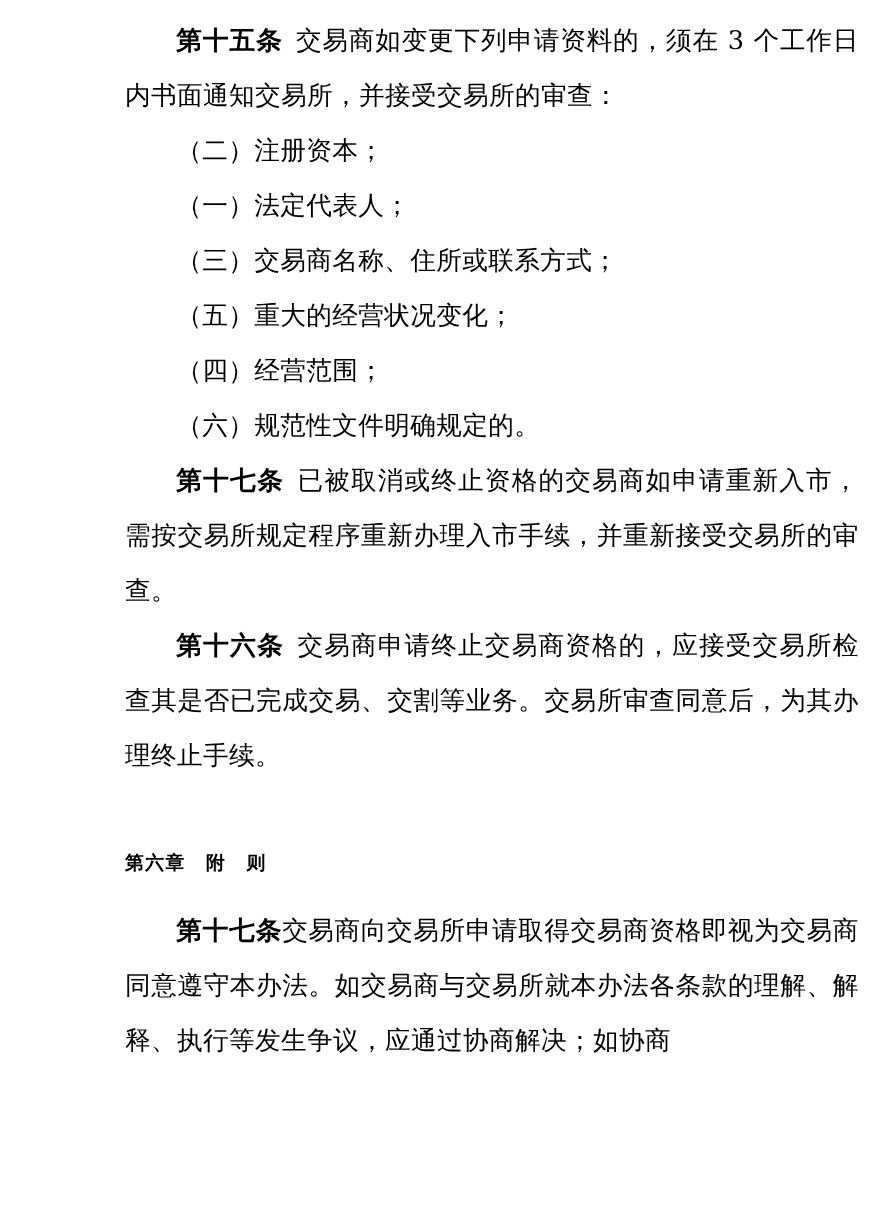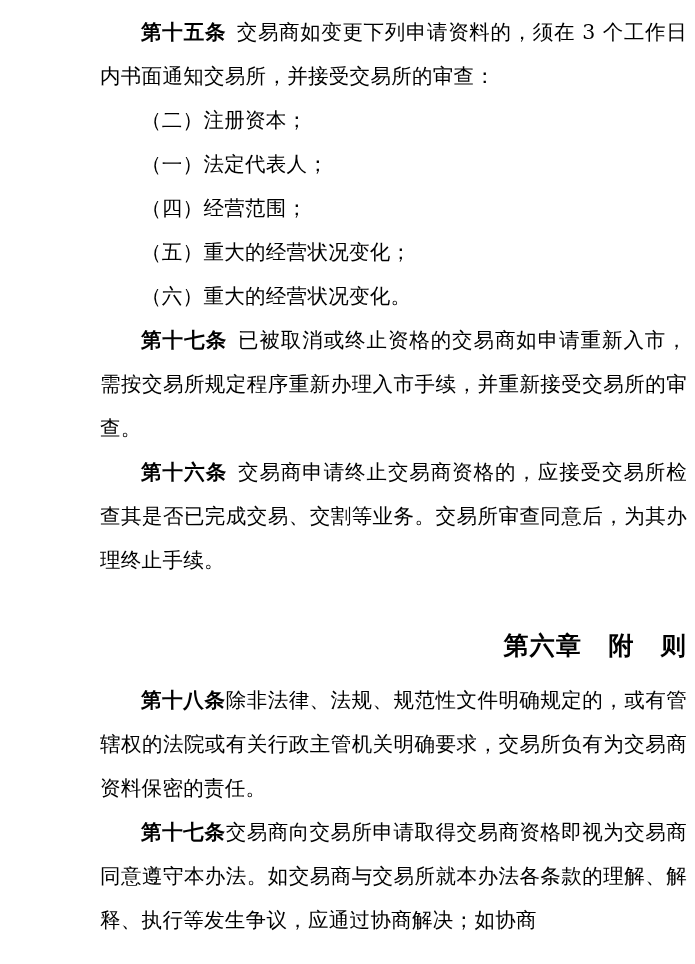--- a/index.html
+++ b/index.html
@@ -31,24 +31,24 @@
     letter-spacing: 0.3px;
   }
   .indent {
     text-indent: 41px;
   }
   .strong {
     font-weight: bold;
     letter-spacing: 0.5px;
   }
   .chapter {
-    font-size: 25px;
+    font-size: 15px;
     line-height: 44px;
     font-weight: bold;
-    text-align: right;
+    text-align: left;
     margin: 0;
     letter-spacing: 1.2px;
   }
   .spacer-sm {
     height: 10px;
   }
   .spacer-lg {
     height: 42px;
   }
   .item {
@@ -65,31 +65,31 @@
 </style>
 </head>
 <body>
 
 <div class="page">
 
   <p class="para indent"><span class="strong">第十五条</span><span class="sp"></span><span>交易商如变更下列申请资料的，须在 3 个工作日内书面通知交易所，并接受交易所的审查：</span></p>
 
   <p class="item">（二）注册资本；</p>
   <p class="item">（一）法定代表人；</p>
+  <p class="item">（三）交易商名称、住所或联系方式；</p>
+  <p class="item">（五）重大的经营状况变化；</p>
   <p class="item">（四）经营范围；</p>
-  <p class="item">（五）重大的经营状况变化；</p>
-  <p class="item">（六）重大的经营状况变化。</p>
+  <p class="item">（六）规范性文件明确规定的。</p>
 
   <p class="para indent"><span class="strong">第十七条</span><span class="sp"></span><span>已被取消或终止资格的交易商如申请重新入市，需按交易所规定程序重新办理入市手续，并重新接受交易所的审查。</span></p>
 
   <p class="para indent"><span class="strong">第十六条</span><span class="sp"></span><span>交易商申请终止交易商资格的，应接受交易所检查其是否已完成交易、交割等业务。交易所审查同意后，为其办理终止手续。</span></p>
 
   <div class="spacer-lg"></div>
 
   <p class="chapter">第六章　附　则</p>
 
   <div class="spacer-sm"></div>
 
-  <p class="para indent"><span class="strong">第十八条</span><span>除非法律、法规、规范性文件明确规定的，或有管辖权的法院或有关行政主管机关明确要求，交易所负有为交易商资料保密的责任。</span></p>
 
   <p class="para indent"><span class="strong">第十七条</span><span>交易商向交易所申请取得交易商资格即视为交易商同意遵守本办法。如交易商与交易所就本办法各条款的理解、解释、执行等发生争议，应通过协商解决；如协商</span></p>
 
 </div>
 
 </body></html>

